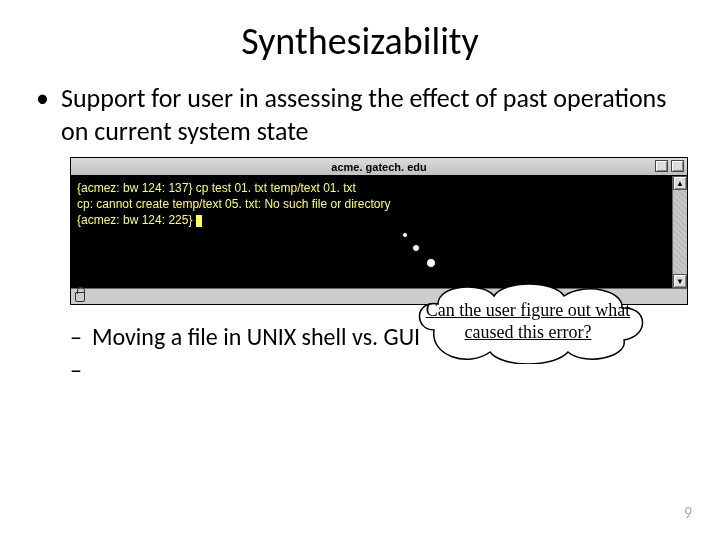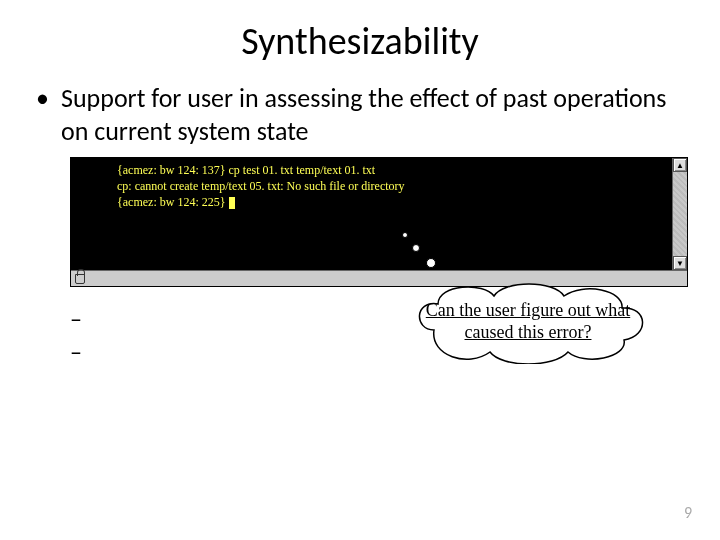--- a/index.html
+++ b/index.html
@@ -75,26 +75,25 @@
     box-shadow: inset 1px 1px 0 #fff, inset -1px -1px 0 #888;
   }
   .term-body {
     display: flex;
     background: #000;
   }
   .term-content {
     flex: 1;
     background: #000;
     padding: 4px 6px 4px 6px;
-    font-family: Liberation Serif, serif;
+    font-family: Liberation Sans, sans-serif;
     font-size: 12px;
     line-height: 1.35;
     min-height: 112px;
     position: relative;
-    margin-left: 40px;
   }
   .term-line .prompt { color: #ffff55; }
   .term-line .cmd { color: #ffff55; }
   .term-line .err { color: #ffff55; }
   .cursor {
     display: inline-block;
     width: 6px;
     height: 12px;
     background: #ffff55;
     vertical-align: text-bottom;
@@ -170,20 +169,27 @@
 <body>
 
 <div class="title">Synthesizability</div>
 
 <div class="bullet-row">
   <span class="b">•</span>
   <span class="bullet-text">Support for user in assessing the effect of past operations on current system state</span>
 </div>
 
 <div class="terminal-wrap">
+  <div class="term-titlebar">
+    <span class="term-title">acme. gatech. edu</span>
+    <div class="term-btns">
+      <div class="term-btn"></div>
+      <div class="term-btn"></div>
+    </div>
+  </div>
   <div class="term-body">
     <div class="term-content">
       <div class="term-line">
         <span class="prompt">{acmez: bw 124: 137}</span><span class="cmd"> cp test 01. txt temp/text 01. txt</span>
       </div>
       <div class="term-line">
         <span class="err">cp: cannot create temp/text 05. txt: No such file or directory</span>
       </div>
       <div class="term-line">
         <span class="prompt">{acmez: bw 124: 225}</span> <span class="cursor"></span>
@@ -209,18 +215,19 @@
     <div class="tail tail1"></div>
     <div class="tail tail2"></div>
     <div class="tail tail3"></div>
   </div>
 </div>
 
 <div style="height:8px"></div>
 
 <div class="sub-row">
   <span class="b">–</span>
+  <span>Moving a file in UNIX shell vs. GUI</span>
 </div>
 <div class="sub-row">
   <span class="b">–</span>
 </div>
 
 <div class="pagenum">9</div>
 
 </body></html>

